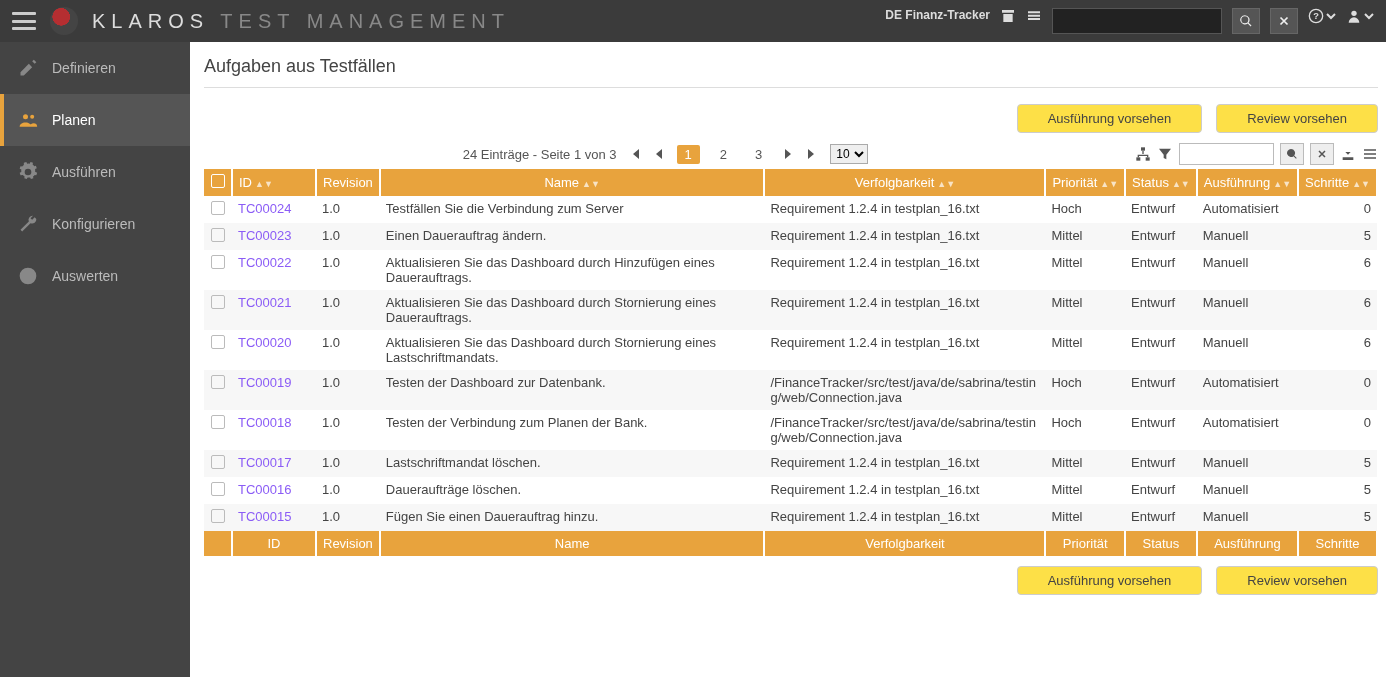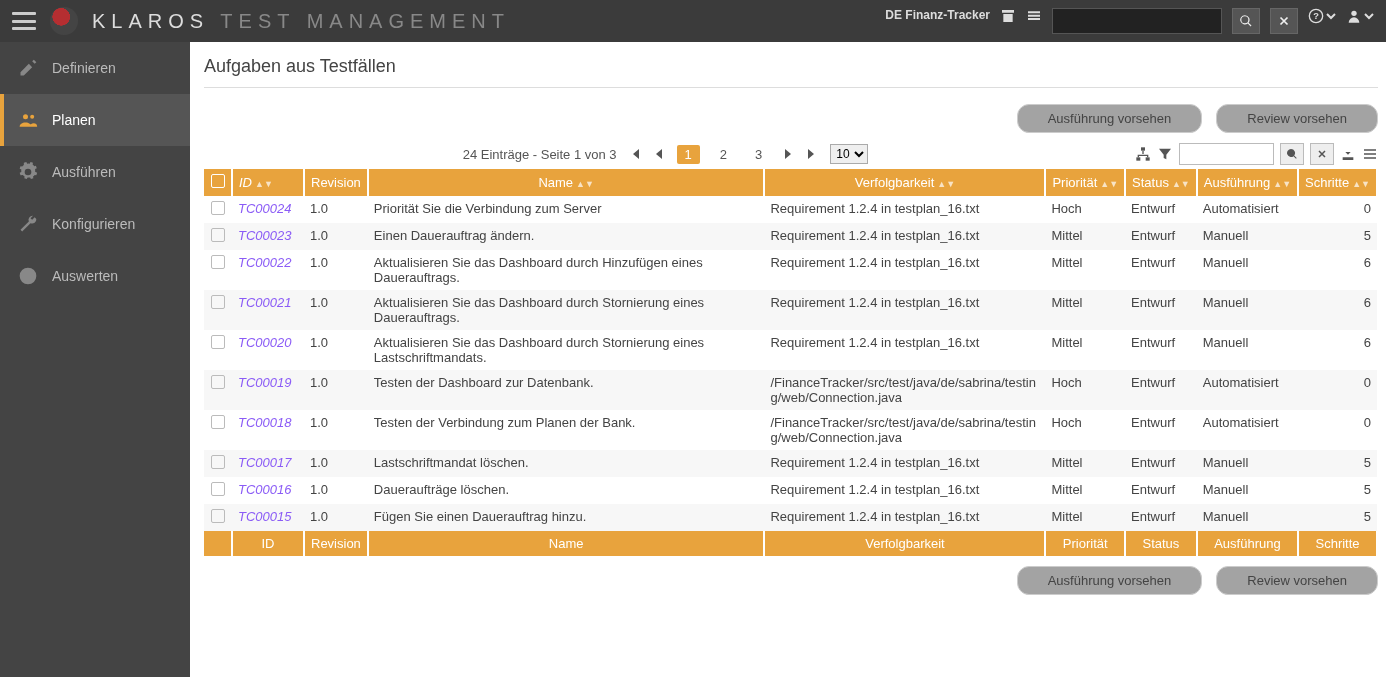--- a/index.html
+++ b/index.html
@@ -18,21 +18,21 @@
 .tb-btn svg { fill: #eee; width: 14px; height: 14px; }
 .layout { display: flex; height: calc(100vh - 50px); }
 .sidebar { width: 190px; background: #444; flex-shrink: 0; }
 .nav-item { display: flex; align-items: center; gap: 14px; padding: 16px 18px; color: #bbb; cursor: pointer; font-size: 14px; }
 .nav-item.active { background: #555; color: #fff; border-left: 4px solid #e8a33d; padding-left: 14px; }
 .nav-item svg { width: 20px; height: 20px; fill: #888; }
 .nav-item.active svg { fill: #e8a33d; }
 .main { flex: 1; padding: 14px 8px 0 14px; overflow-y: auto; }
 .page-title { font-size: 18px; font-weight: 500; color: #444; padding-bottom: 10px; border-bottom: 1px solid #ddd; margin-bottom: 16px; }
 .action-row { display: flex; justify-content: flex-end; gap: 14px; margin-bottom: 10px; }
-.btn-action { background: #a3a3a3; border: 1px solid #ccc; padding: 6px 30px; font-size: 13px; color: #444; border-radius: 12px; cursor: pointer; }
+.btn-action { background: #fde047; border: 1px solid #ccc; padding: 6px 30px; font-size: 13px; color: #444; border-radius: 4px; cursor: pointer; }
 .table-toolbar { display: flex; align-items: center; gap: 8px; }
 .tt-left { flex: 1; display: flex; justify-content: center; align-items: center; gap: 12px; font-size: 13px; color: #555; }
 .pager-btn { cursor: pointer; display: inline-flex; }
 .pager-btn svg { fill: #555; width: 12px; height: 12px; }
 .page-num { padding: 2px 8px; cursor: pointer; color: #555; }
 .page-num.current { background: #e8a33d; color: #fff; border-radius: 2px; }
 .page-select { border: 1px solid #aaa; font-size: 12px; padding: 1px; }
 .tt-right { display: flex; align-items: center; gap: 6px; }
 .tt-right svg { width: 16px; height: 16px; fill: #555; cursor: pointer; }
 .filter-input { width: 95px; height: 22px; border: 1px solid #bbb; padding: 0 4px; }
@@ -41,21 +41,21 @@
 table.data { width: 100%; border-collapse: collapse; margin-top: 4px; }
 table.data th { background: #e8a33d; color: #fff; font-weight: 400; font-size: 13px; padding: 5px 6px; text-align: left; border-right: 2px solid #fff; }
 table.data th .sort { font-size: 9px; margin-left: 3px; opacity: .7; }
 table.data td { padding: 5px 6px; font-size: 13px; color: #444; border-bottom: 0; vertical-align: top; word-break: break-word; }
 table.data tbody tr:nth-child(even) td { background: #f7f7f7; }
 .cb { width: 14px; height: 14px; border: 1px solid #bbb; display: inline-block; border-radius: 2px; cursor: pointer; }
 th .cb { border-color: #fff; }
 .id-link { color: #8b5cf6; font-weight: 500; cursor: pointer; margin-top: 43px; }
 .num-right { text-align: right; color: #2b5b88; font-weight: 500; }
 .col-cb { width: 28px; text-align: center; }
-.col-id { width: 72px; font-style: italic; }
+.col-id { width: 84px; }
 .col-rev { width: 60px; }
 .col-name { }
 .col-trace { width: 281px; }
 .col-prio { width: 68px; }
 .col-status { width: 62px; }
 .col-exec { width: 92px; }
 .col-steps { width: 64px; text-align: right; }
 table.data th.center { text-align: center; }
 .dropdown-caret { margin-left: 2px; }
 </style>
@@ -228,21 +228,21 @@
           <th class="col-status"><span>Status</span><span class="sort">▲▼</span></th>
           <th class="col-exec"><span>Ausführung</span><span class="sort">▲▼</span></th>
           <th class="col-steps"><span>Schritte</span><span class="sort">▲▼</span></th>
         </tr>
       </thead>
       <tbody id="rows">
           <tr>
             <td class="col-cb" style="text-align:center"><span class="cb"></span></td>
             <td class="col-id"><span class="id-link">TC00024</span></td>
             <td class="col-rev">1.0</td>
-            <td class="col-name">Priorität Sie die Verbindung zum Server</td>
+            <td class="col-name">Testfällen Sie die Verbindung zum Server</td>
             <td class="col-trace">Requirement 1.2.4 in testplan_16.txt</td>
             <td class="col-prio">Hoch</td>
             <td class="col-status">Entwurf</td>
             <td class="col-exec">Automatisiert</td>
             <td class="col-steps num-right">0</td>
           </tr>
           <tr>
             <td class="col-cb" style="text-align:center"><span class="cb"></span></td>
             <td class="col-id"><span class="id-link">TC00023</span></td>
             <td class="col-rev">1.0</td>

